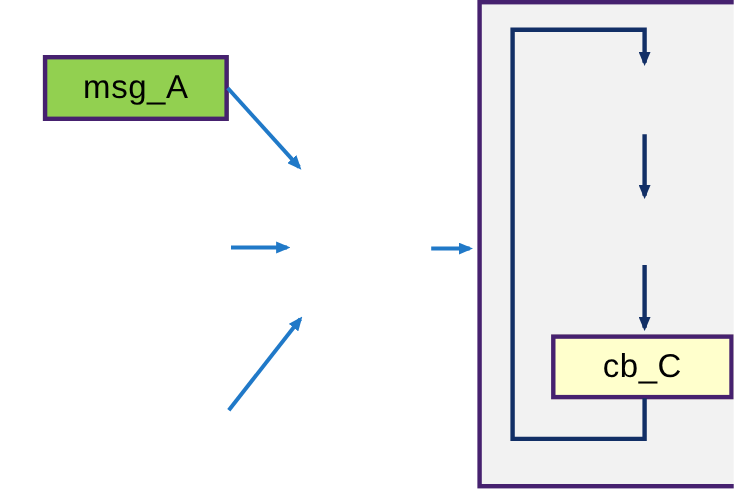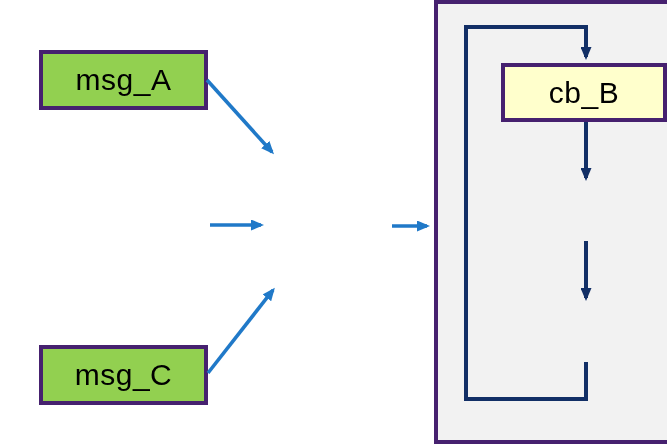--- a/index.html
+++ b/index.html
@@ -67,27 +67,24 @@
   .head-navy  { fill: var(--flow_navy, #122f66); }
 </style>
 </head>
 <body>
 
 <div class="stage">
 
   <div class="box msg-box msg-a">
     <span>msg_A</span>
   </div>
-  <div class="box msg-box msg-c">
-    <span>msg_C</span>
-  </div>
 
   <div class="cb-container">
-    <div class="box cb-box cb-b">
-      <span>cb_B</span>
+    <div class="box cb-box cb-c">
+      <span>cb_C</span>
     </div>
   </div>
 
   <svg class="overlay" viewBox="0 0 667 445">
     <defs>
       <marker id="ah-blue" viewBox="0 0 13 11" refX="10" refY="5.5" markerWidth="13" markerHeight="11" orient="auto" markerUnits="userSpaceOnUse">
         <path class="head-blue" d="M0,0 L13,5.5 L0,11 Z"></path>
       </marker>
       <marker id="ah-navy" viewBox="0 0 13 11" refX="10" refY="5.5" markerWidth="13" markerHeight="11" orient="auto" markerUnits="userSpaceOnUse">
         <path class="head-navy" d="M0,0 L13,5.5 L0,11 Z"></path>

